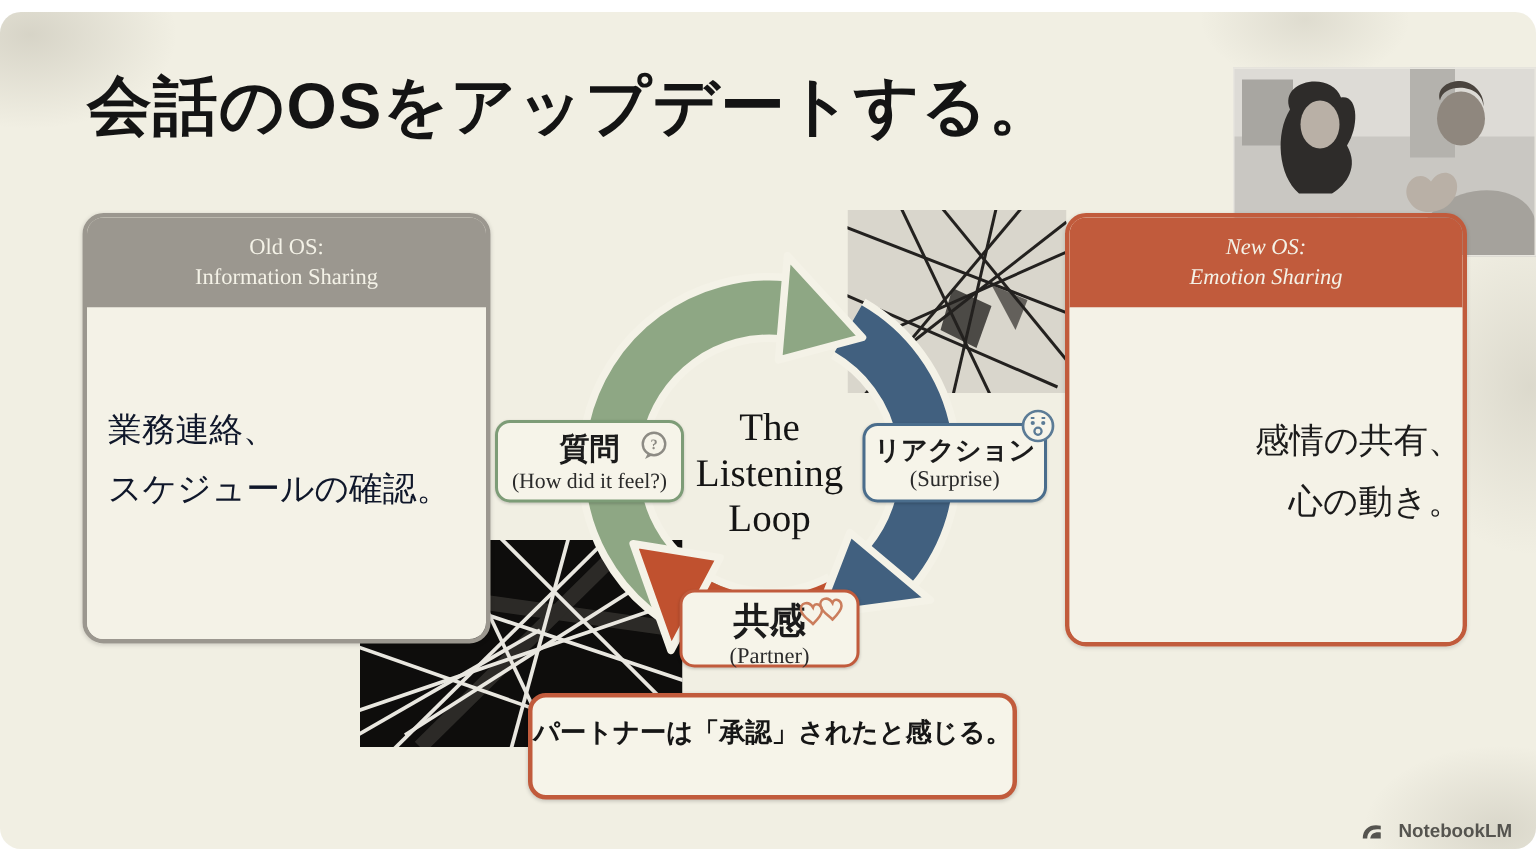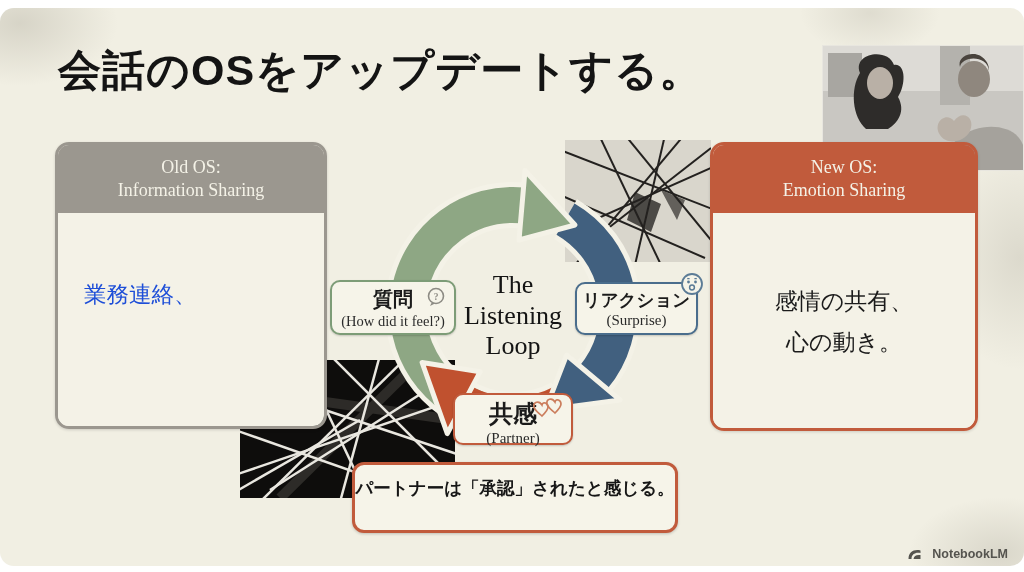--- a/index.html
+++ b/index.html
@@ -27,29 +27,29 @@
   
   .photo { position:absolute; z-index:1; }
   .conv-photo { left:822px; top:37px; width:202px; height:126px; }
   .strings-light { left:565px; top:132px; width:146px; height:122px; }
   .strings-dark { left:240px; top:352px; width:215px; height:138px; }
 
   
   .card { position:absolute; z-index:3; border-radius:14px; overflow:hidden;
           box-shadow:0 1px 3px rgba(0,0,0,.15); }
   .card .hd { color:#f4f2e7; text-align:center; padding:11px 8px 10px;
-              font-family:"Liberation Serif", serif; font-size:18px; line-height:1.3; }
+              font-family:"Liberation Serif", serif; font-size:15px; line-height:1.3; }
   .card .bd { background:#f4f2e7; }
   .card-old { left:55px; top:134px; width:272px; height:287px; border:3px solid #9b978f; }
   .card-old .hd { background:#9b978f; }
-  .card-old .bd { height:100%; padding:62px 0 0 26px; font-size:22.5px; line-height:1.75;
-                  color:#1d4ed8; font-weight:500; }
+  .card-old .bd { height:100%; padding:62px 0 0 14px; font-size:22.5px; line-height:1.75;
+                  color:#0f172a; font-weight:500; }
   .card-new { left:710px; top:134px; width:268px; height:289px; border:3px solid #c15b3c; }
-  .card-new .hd { background:#c15b3c; }
-  .card-new .bd { height:100%; padding-top:68px; text-align:center; font-size:23px;
+  .card-new .hd { background:#c15b3c;font-style:italic; }
+  .card-new .bd { height:100%; padding-top:68px; text-align:right; font-size:23px;
                   line-height:1.8; color:#1b1b1b; font-weight:500; }
 
   
   .loop-svg { position:absolute; left:363px; top:152px; width:300px; height:300px; z-index:4; }
 
   .loop-center {
     position:absolute; left:433px; top:262px; width:160px; z-index:5;
     font-family:"Liberation Serif", serif; font-size:26px; line-height:1.18;
     color:#141414; text-align:center;
   }
@@ -143,20 +143,21 @@
       </g>
     </svg>
 
     <div class="card card-old">
       <div class="hd">
         <span>Old OS:</span><br>
         <span>Information Sharing</span>
       </div>
       <div class="bd">
         <span>業務連絡、</span><br>
+        <span>スケジュールの確認。</span>
       </div>
     </div>
 
     <div class="card card-new">
       <div class="hd">
         <span>New OS:</span><br>
         <span>Emotion Sharing</span>
       </div>
       <div class="bd">
         <span>感情の共有、</span><br>

